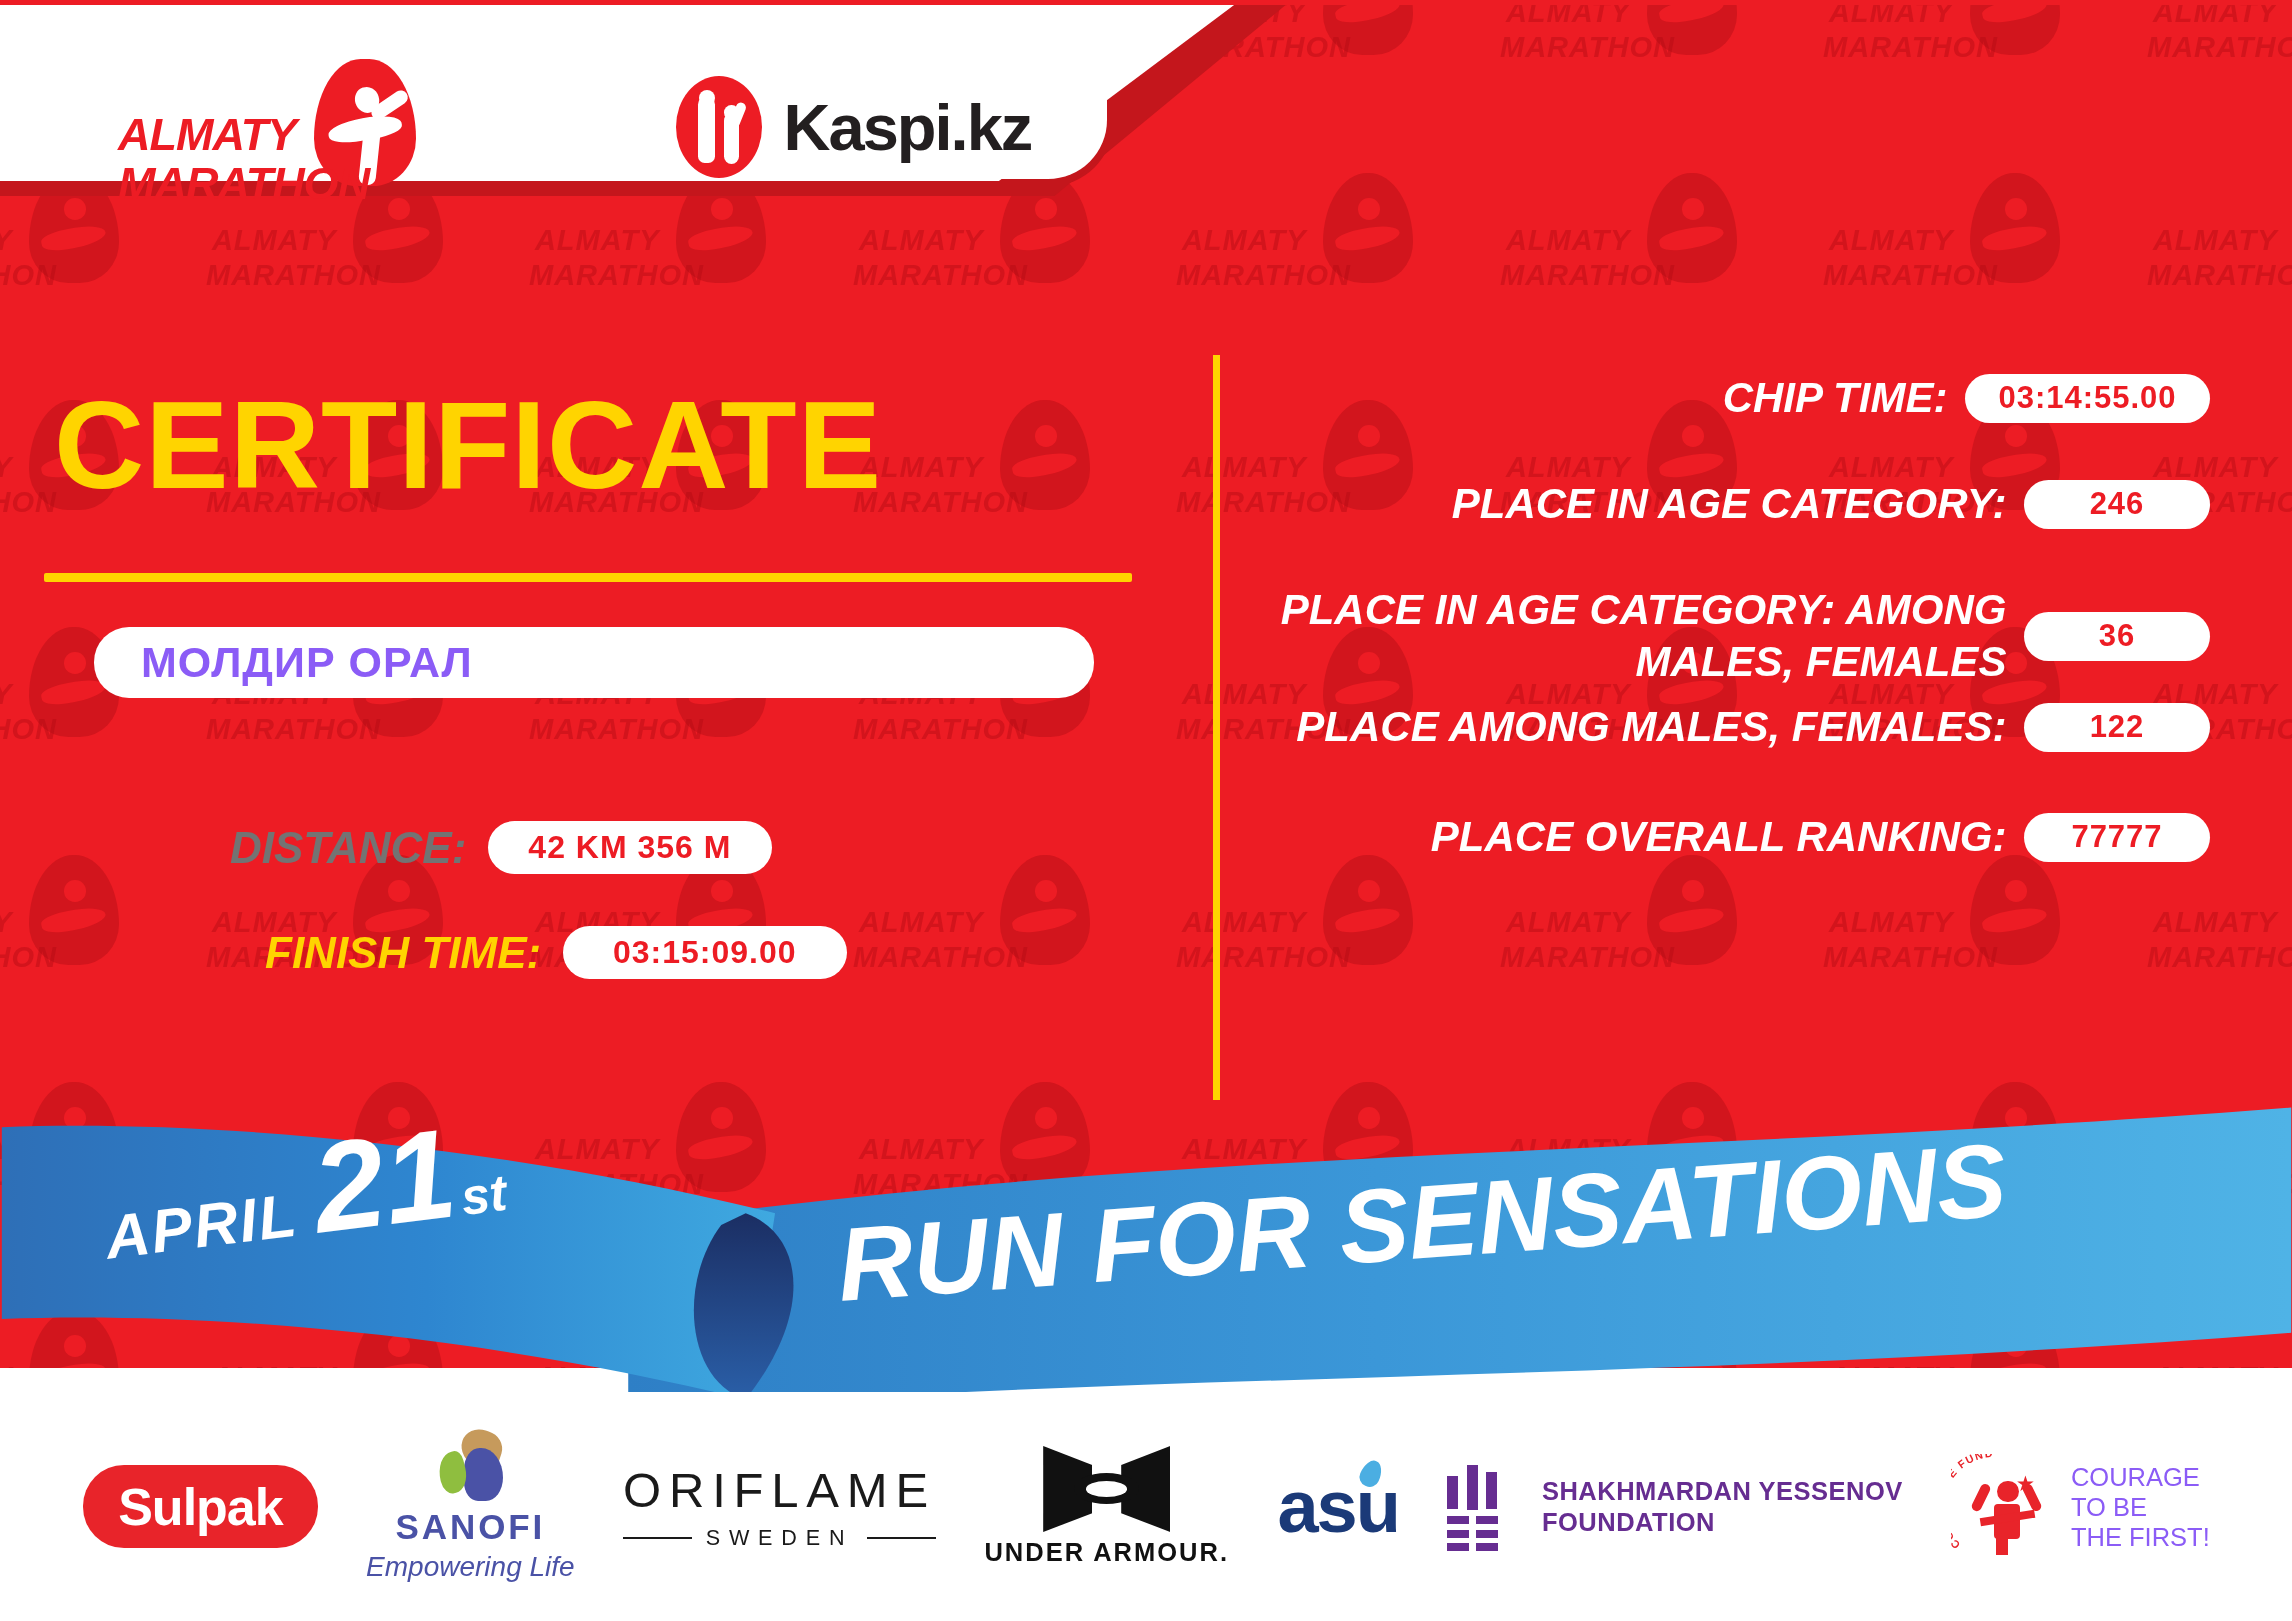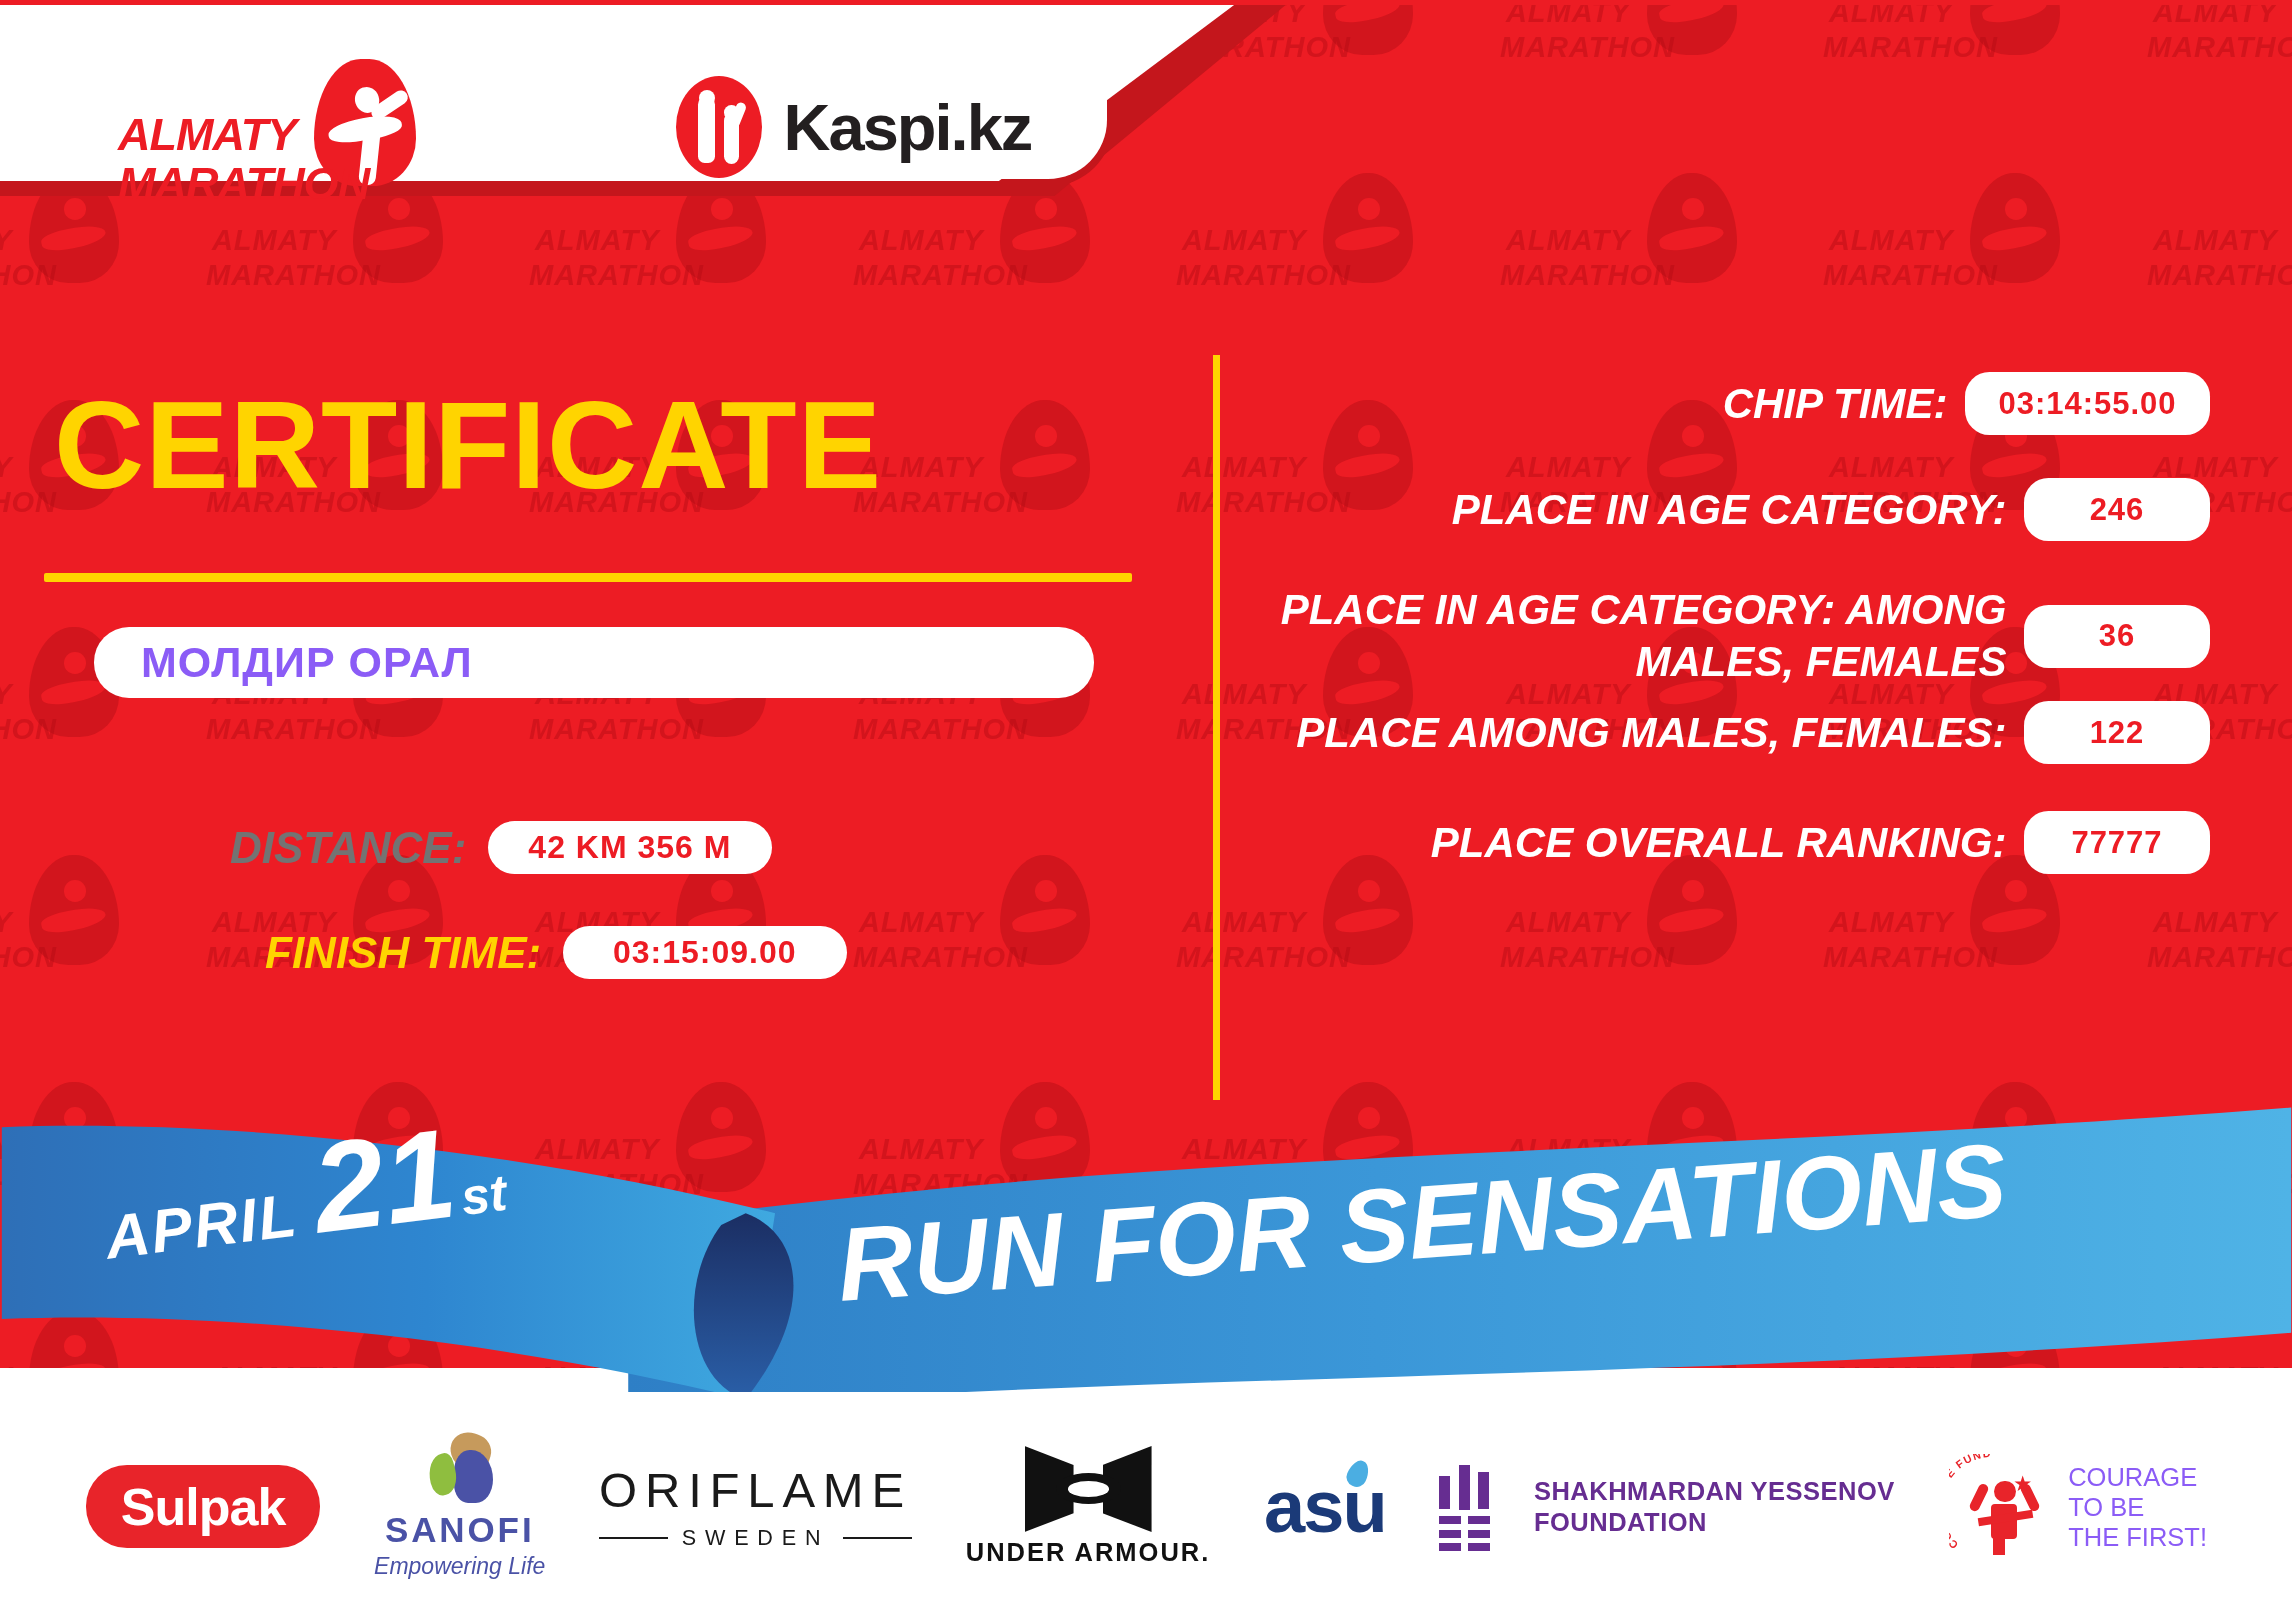--- a/index.html
+++ b/index.html
@@ -261,21 +261,21 @@
   .r-label {
     color:#ffffff;
     font-size:42px; font-weight:bold; font-style:italic;
     line-height:52px;
     letter-spacing:0px;
     flex:1;
     text-align:right;
     padding-right:17.6px;
   }
   .r-pill {
-    width:186px; height:63px;
+    width:186px; height:49px;
     background:#ffffff;
     border-radius:24.5px;
     display:flex; align-items:center; justify-content:center;
     color:#ED1C24;
     font-size:31px; font-weight:bold;
     flex:0 0 186px;
     letter-spacing:1px;
   }
   .r-pill.wide { width:245px; flex:0 0 245px; }
 
@@ -356,21 +356,21 @@
     position:absolute; left:7.8px; top:21.6px;
     width:27.4px; height:41px;
     background:#8FBE3F;
     border-radius:70% 30% 60% 40%;
     transform:rotate(-14deg);
   }
   .sanofi-name {
     color:#4A52A6; font-size:35px; font-weight:bold; letter-spacing:2.9px;
   }
   .sanofi-tag {
-    color:#4A52A6; font-size:23px; font-style:italic; margin-top:3.9px;
+    color:#4A52A6; font-size:28px; font-style:italic; margin-top:3.9px;
   }
   
   .oriflame { text-align:center; }
   .oriflame-name {
     color:#1A1A1A; font-size:49px; letter-spacing:7.8px; font-weight:300;
   }
   .oriflame-sub {
     display:flex; align-items:center; justify-content:center;
     gap:13.7px; margin-top:7.8px;
   }

